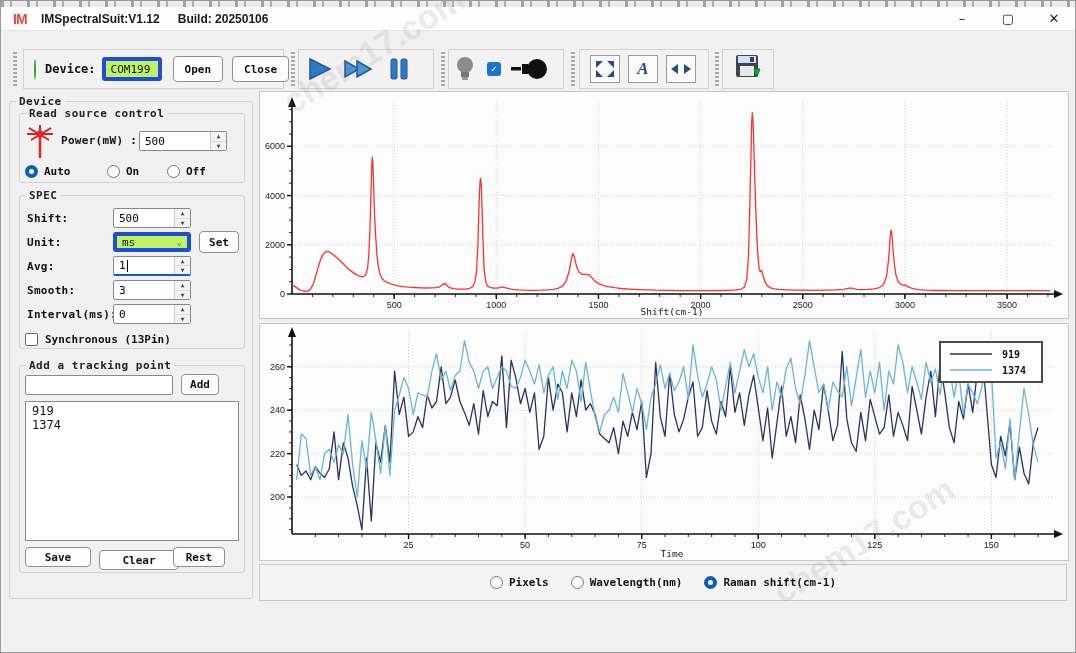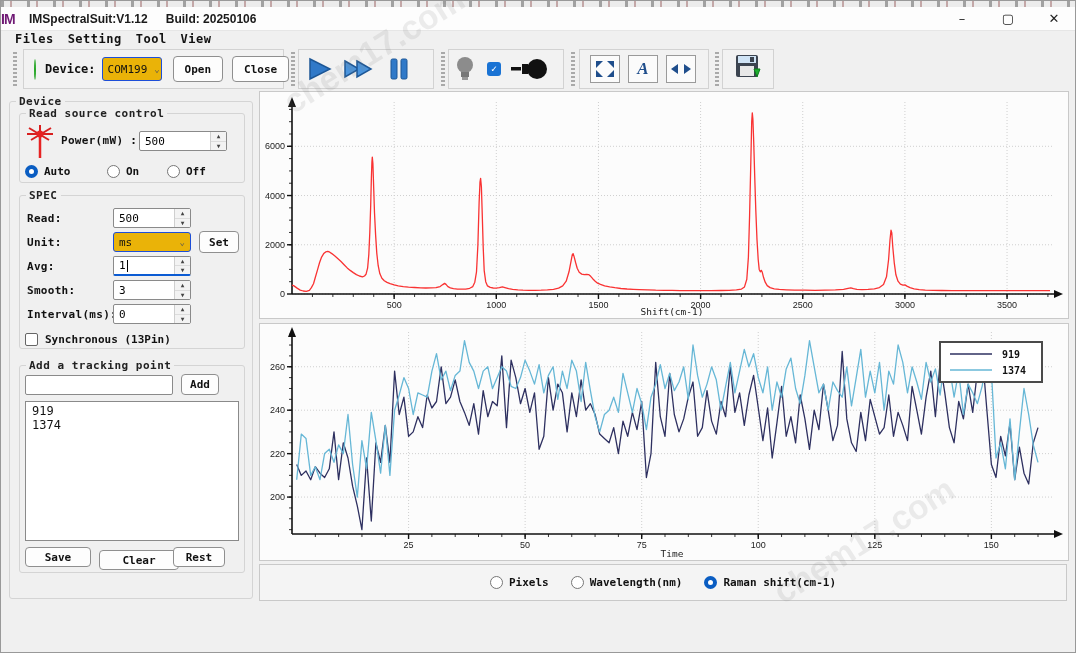--- a/index.html
+++ b/index.html
@@ -3,35 +3,35 @@
 <meta charset="utf-8">
 <style>
   html,body{margin:0;padding:0;background:#d8d8d8;}
   *{box-sizing:border-box;}
   body{font-family:"DejaVu Sans Mono","Liberation Sans",sans-serif;}
   .window{position:relative;width:1076px;height:653px;background:#f0f0f0;border:1px solid #999;overflow:hidden;}
   .top-noise{position:absolute;left:0;top:0;width:1076px;height:6px;background:#ececec;
     background-image:repeating-linear-gradient(90deg,rgba(70,70,70,.45) 0 3px,transparent 3px 9px,rgba(120,40,40,.35) 9px 11px,transparent 11px 26px);}
   
   .titlebar{position:absolute;left:0;top:6px;width:1076px;height:24px;background:#fdfdfd;display:flex;align-items:center;border-bottom:1px solid #e6e6e6;}
-  .app-icon{width:22px;height:16px;color:#701a75;font:bold 14px "Liberation Sans",sans-serif;letter-spacing:-1px;}
+  .app-icon{width:22px;height:16px;margin-left:12px;color:#ef4444;font:bold 14px "Liberation Sans",sans-serif;letter-spacing:-1px;}
   .app-title{margin-left:6px;font:600 12px "Liberation Sans",sans-serif;color:#1a1a1a;text-align:right;}
   .app-build{margin-left:18px;font:600 12px "Liberation Sans",sans-serif;color:#1a1a1a;}
   .win-controls{margin-left:auto;display:flex;height:100%;}
   .win-btn{width:46px;height:100%;display:flex;align-items:center;justify-content:center;font:13px "DejaVu Sans",sans-serif;color:#222;}
   
   .menubar{position:absolute;left:0;top:30px;width:1076px;height:16px;display:flex;align-items:center;background:#f0f0f0;}
   .menu-item{font:bold 12px "DejaVu Sans Mono",monospace;color:#111;margin-left:14px;letter-spacing:.5px;}
   
   .toolbar{position:absolute;left:0;top:46px;width:1076px;height:44px;background:#f0f0f0;}
   .grip{position:absolute;top:5px;width:4px;height:34px;background:repeating-linear-gradient(180deg,#a9a9a9 0 2px,transparent 2px 4px);}
   .tgroup{position:absolute;top:2px;height:40px;border:1px solid #d2d2d2;background:#f2f2f2;display:flex;align-items:center;}
   .status-dot{width:21px;height:21px;border-radius:50%;background:radial-gradient(circle at 40% 35%,#59e159,#22c122 70%);border:1px solid #2aa82a;margin-left:10px;}
   .tb-label{font:bold 12px "DejaVu Sans Mono",monospace;color:#111;margin-left:9px;}
-  .combo{background:#eab308;border:1px solid #1d4ed8;border-radius:3px;height:24px;display:flex;align-items:center;padding:0 5px;font:11px "DejaVu Sans Mono",monospace;color:#111;}
+  .combo{background:#bef264;border:4px solid #1d4ed8;border-radius:3px;height:24px;display:flex;align-items:center;padding:0 5px;font:11px "DejaVu Sans Mono",monospace;color:#111;}
   .combo .chev{margin-left:auto;color:#555;font-size:9px;padding-left:7px;}
   .tb-btn{background:#fdfdfd;border:1px solid #8f8f8f;border-radius:4px;height:26px;padding:0 11px;display:flex;align-items:center;font:bold 11px "DejaVu Sans Mono",monospace;color:#111;}
   .icon-btn{width:40px;height:32px;display:flex;align-items:center;justify-content:center;}
   .sq-btn{width:30px;height:28px;border:1px solid #9a9a9a;background:#fbfbfb;display:flex;align-items:center;justify-content:center;margin-right:8px;}
   .chkbox{width:14px;height:14px;border-radius:3px;background:#1a73d4;display:flex;align-items:center;justify-content:center;color:#fff;font-size:10px;line-height:14px;}
   
   .main{position:absolute;left:0;top:90px;width:1076px;height:538px;}
   fieldset{border:1px solid #d4d4d4;border-radius:3px;margin:0;padding:0;position:absolute;background:transparent;}
   fieldset legend{font:bold 11px "DejaVu Sans Mono",monospace;color:#222;padding:0 3px;margin-left:6px;letter-spacing:.5px;}
   .lbl{position:absolute;font:bold 11px "DejaVu Sans Mono",monospace;color:#111;letter-spacing:.3px;}
@@ -70,26 +70,20 @@
     <span class="app-icon">IM</span>
     <span class="app-title">IMSpectralSuit:V1.12</span>
     <span class="app-build">Build: 20250106</span>
     <div class="win-controls">
       <span class="win-btn">–</span>
       <span class="win-btn">▢</span>
       <span class="win-btn">✕</span>
     </div>
   </div>
 
-  <div class="menubar">
-    <span class="menu-item">Files</span>
-    <span class="menu-item">Setting</span>
-    <span class="menu-item">Tool</span>
-    <span class="menu-item">View</span>
-  </div>
 
   <div class="toolbar">
     <div class="grip" style="left:12px"></div>
     <div class="tgroup" style="left:22px;width:261px">
       <span class="status-dot"></span>
       <span class="tb-label">Device:</span>
       <div class="combo" style="width:60px;margin-left:6px">
         <span>COM199</span>
           <span class="chev">⌄</span>
       </div>
@@ -212,21 +206,21 @@
         <span>On</span>
       </span>
     <span class="radio" style="position:absolute;left:166px;top:74px">
         <span class="rdot"></span>
         <span>Off</span>
       </span>
 
     <fieldset style="left:18px;top:98px;width:226px;height:160px">
       <legend>SPEC</legend>
     </fieldset>
-    <span class="lbl" style="left:26px;top:121px">Read:</span>
+    <span class="lbl" style="left:26px;top:121px">Shift:</span>
     <div class="spin" style="left:112px;top:117px;width:78px">
       <span class="spin-val">500</span>
       <span class="spin-btns">
           <span class="sb">▲</span>
           <span class="sb">▼</span>
         </span>
     </div>
     <span class="lbl" style="left:26px;top:145px">Unit:</span>
     <div class="combo" style="position:absolute;left:112px;top:141px;width:78px;height:20px">
       <span>ms</span>

